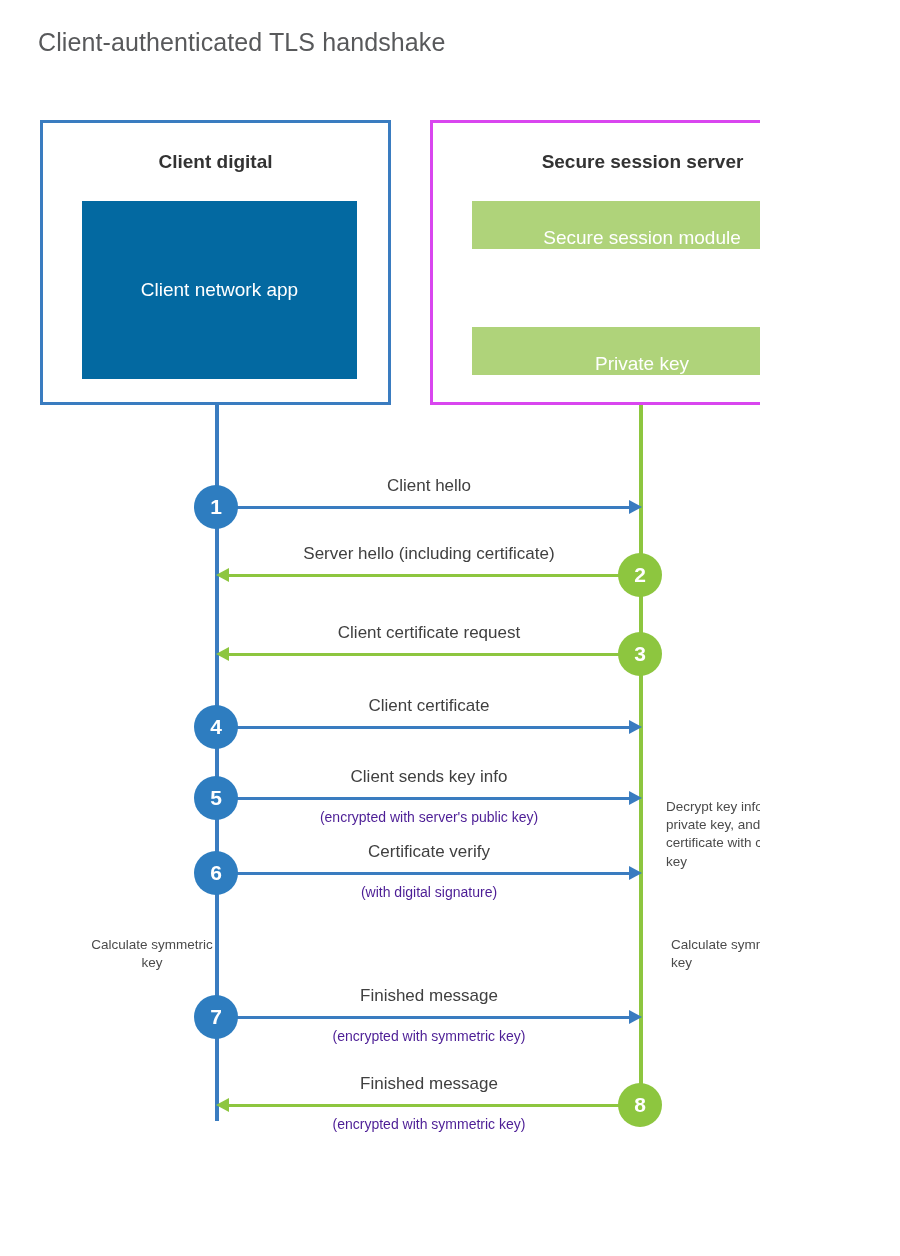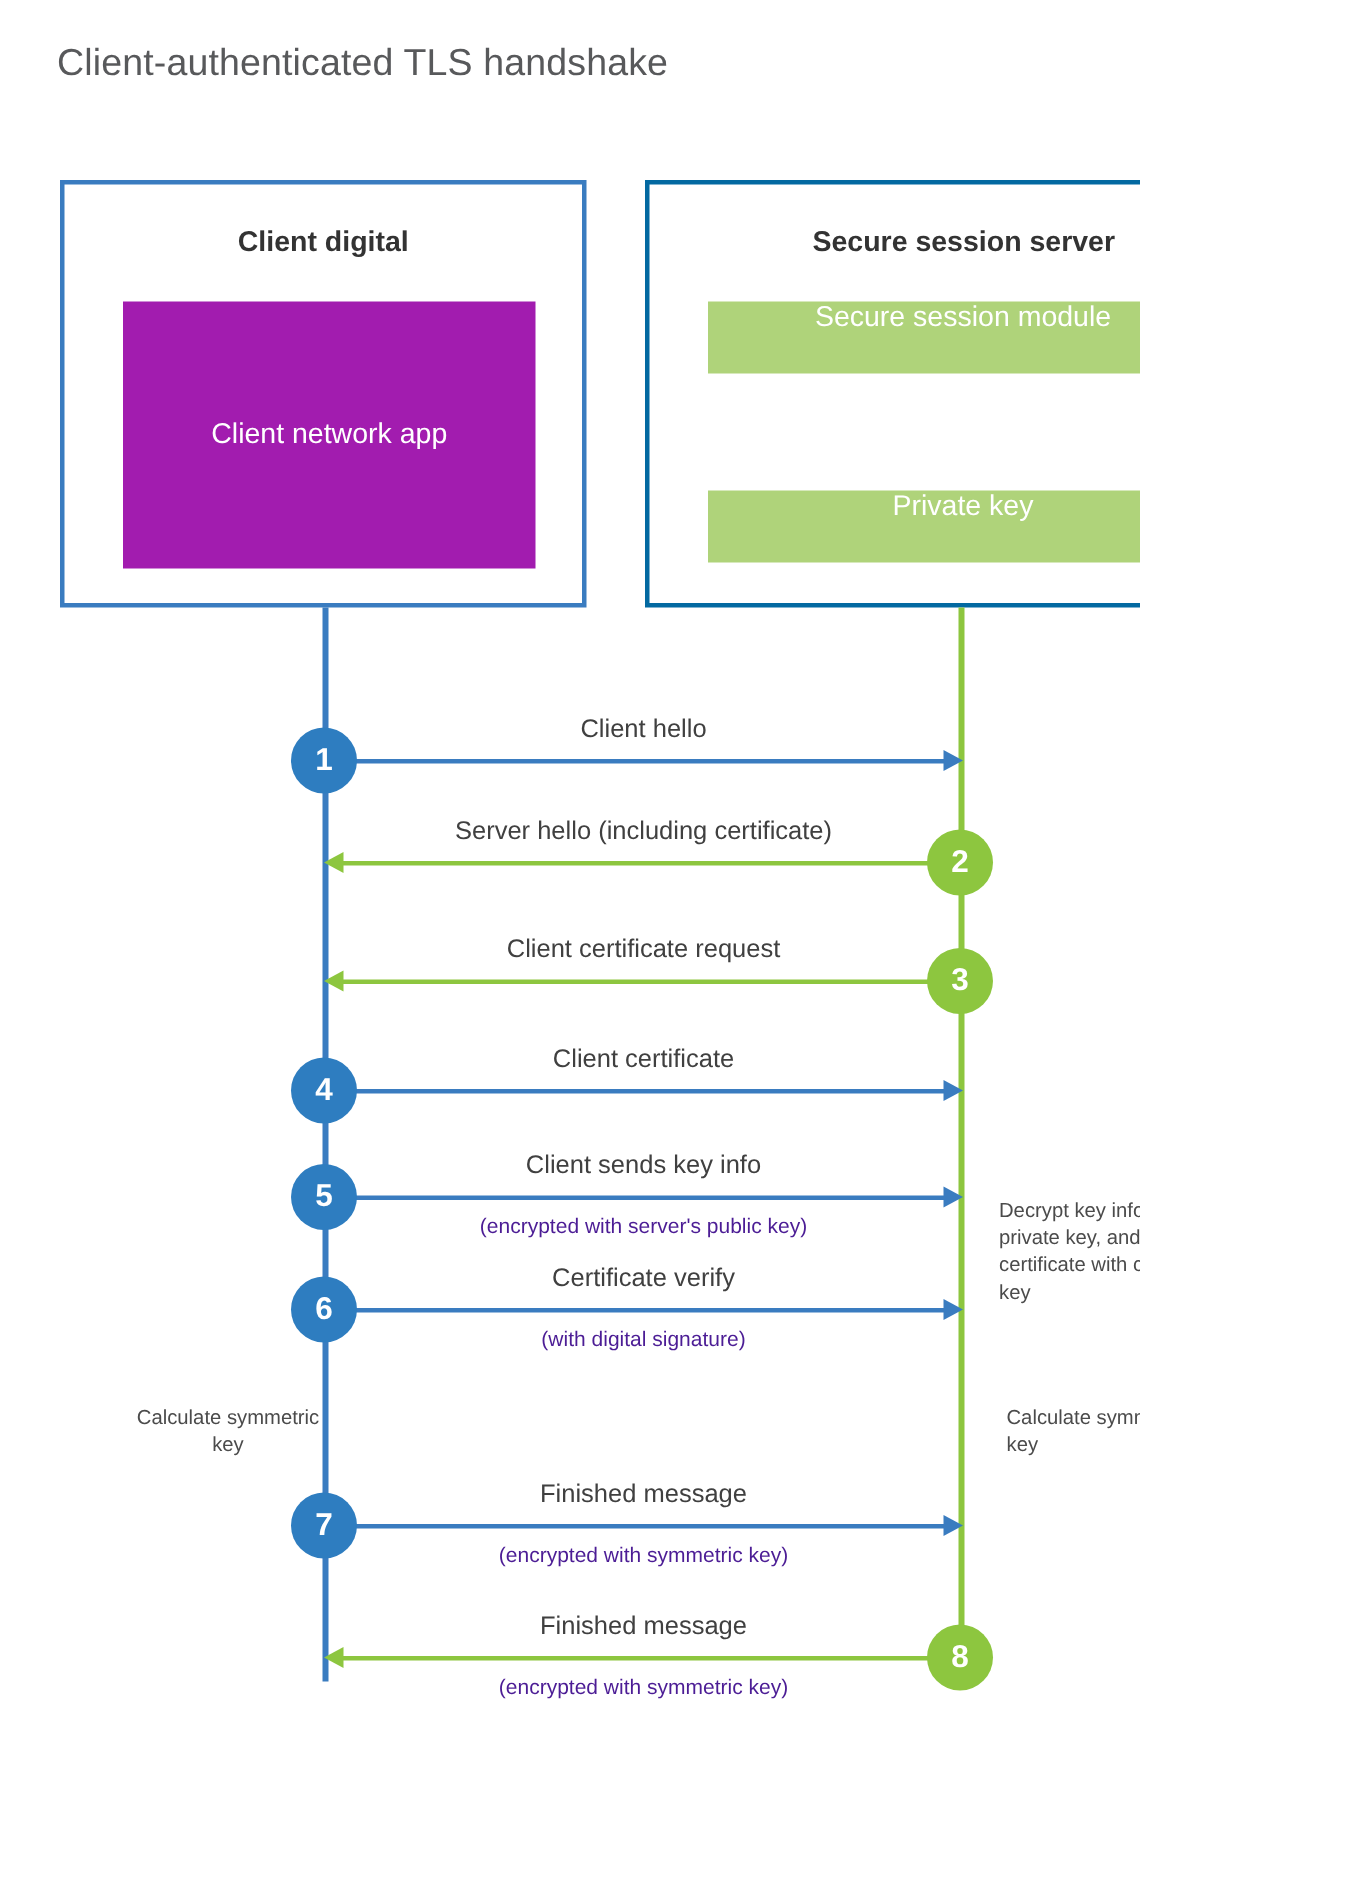--- a/index.html
+++ b/index.html
@@ -43,62 +43,62 @@
     top: 120px;
     width: 351px;
     height: 285px;
     border: 3px solid #3a7cc0;
   }
   #server-box {
     left: 430px;
     top: 120px;
     width: 425px;
     height: 285px;
-    border: 3px solid #0369a1;
+    border: 3px solid #d946ef;
   }
   .participant-title {
     position: absolute;
     left: 0;
     right: 0;
     top: 28px;
     text-align: center;
     font-size: 19px;
     font-weight: bold;
     color: #333333;
   }
 
   
   #client-app-block {
     position: absolute;
     left: 39px;
     top: 78px;
     width: 275px;
     height: 178px;
-    background: #a21caf;
+    background: #0369a1;
     display: flex;
     align-items: center;
     justify-content: center;
   }
   #client-app-label {
     color: #ffffff;
     font-size: 19px;
     line-height: 1.35;
     text-align: center;
     max-width: 180px;
   }
 
   
   .server-block {
     position: absolute;
     left: 39px;
     width: 340px;
     height: 48px;
     background: #afd37a;
     display: flex;
-    align-items: flex-start;
+    align-items: flex-end;
     justify-content: center;
   }
   .server-block-label {
     color: #ffffff;
     font-size: 19px;
   }
   #server-block-0 { top: 78px; }
   #server-block-1 { top: 141px; }
   #server-block-2 { top: 204px; }
 

